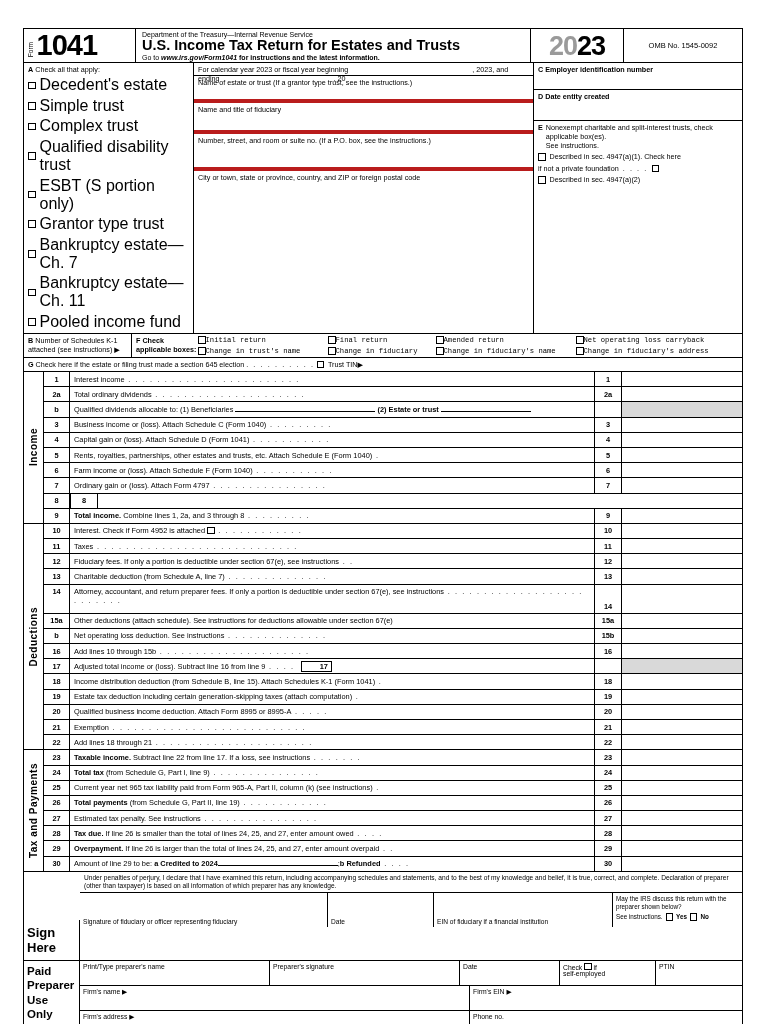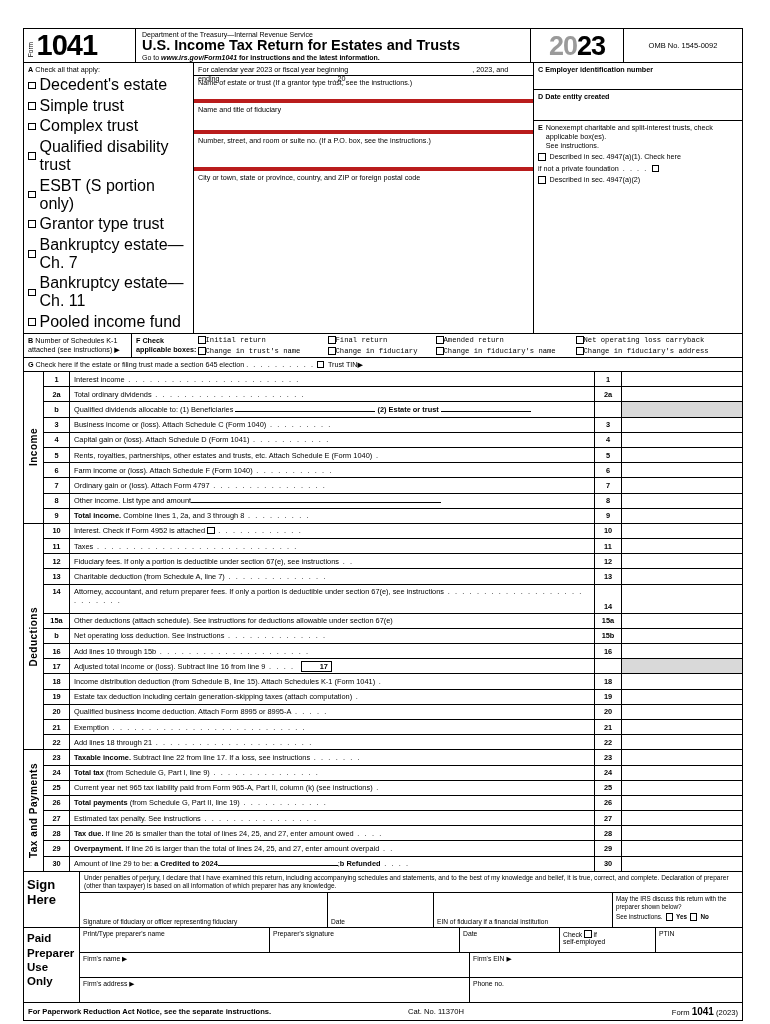--- a/index.html
+++ b/index.html
@@ -56,21 +56,21 @@
   .lrow.nb{border-bottom:none;}
   .lno{width:26px;border-right:1px solid #000;box-sizing:border-box;font-size:7.4px;font-weight:bold;text-align:center;padding-top:2.6px;}
   .ltxt{flex:1;box-sizing:border-box;padding:2.6px 4px 1px 4px;font-size:7.4px;position:relative;}
   .ramt{width:28px;border-left:1px solid #000;border-right:1px solid #000;box-sizing:border-box;font-size:7.4px;font-weight:bold;text-align:center;padding-top:2.6px;}
   .rval{width:120px;box-sizing:border-box;}
   .rval.shade{background:#d9d9d9;}
   .dots{letter-spacing:1.6px;}
   .sec{border-top:1.2px solid #000;}
   
   .sign{display:flex;border-top:1.4px solid #000;}
-  .signlab{width:56px;border-right:1px solid #000;box-sizing:border-box;padding:5px 3px;}
+  .signlab{width:56px;border-right:1px solid #000;box-sizing:border-box;padding:5px 3px;margin-top:48px;}
   .signlab div{font-size:13px;font-weight:bold;}
   .signbody{flex:1;box-sizing:border-box;}
   .perj{font-size:6.6px;padding:2px 4px 0 4px;line-height:1.25;}
   .signrow{display:flex;border-top:1px solid #000;margin-top:2px;height:34px;}
   .sigcell{border-right:1px solid #000;box-sizing:border-box;font-size:6.6px;padding:2px 3px;display:flex;flex-direction:column;justify-content:flex-end;}
   .sigcell.lastc{border-right:none;}
   .irsbox{width:130px;box-sizing:border-box;font-size:6.3px;padding:2px 3px;border-left:1px solid #000;line-height:1.25;}
   
   .paid{display:flex;border-top:1.4px solid #000;}
   .paidlab{width:56px;border-right:1px solid #000;box-sizing:border-box;padding:3px 3px;}
@@ -323,21 +323,20 @@
           <div class="rval"></div>
         </div>
         <div class="lrow">
           <div class="lno">7</div>
           <div class="ltxt"><span>Ordinary gain or (loss). Attach Form 4797</span><span class="dots"> . . . . . . . . . . . . . . . .</span></div>
           <div class="ramt">7</div>
           <div class="rval"></div>
         </div>
         <div class="lrow">
           <div class="lno">8</div>
-          <div class="ltxt"><span>Other income. List type and amount</span><span class="und" style="width:250px;"></span></div>
           <div class="ramt">8</div>
           <div class="rval"></div>
         </div>
         <div class="lrow nb">
           <div class="lno">9</div>
           <div class="ltxt"><b>Total income.</b><span> Combine lines 1, 2a, and 3 through 8</span><span class="dots"> . . . . . . . . .</span></div>
           <div class="ramt">9</div>
           <div class="rval"></div>
         </div>
       </div>

